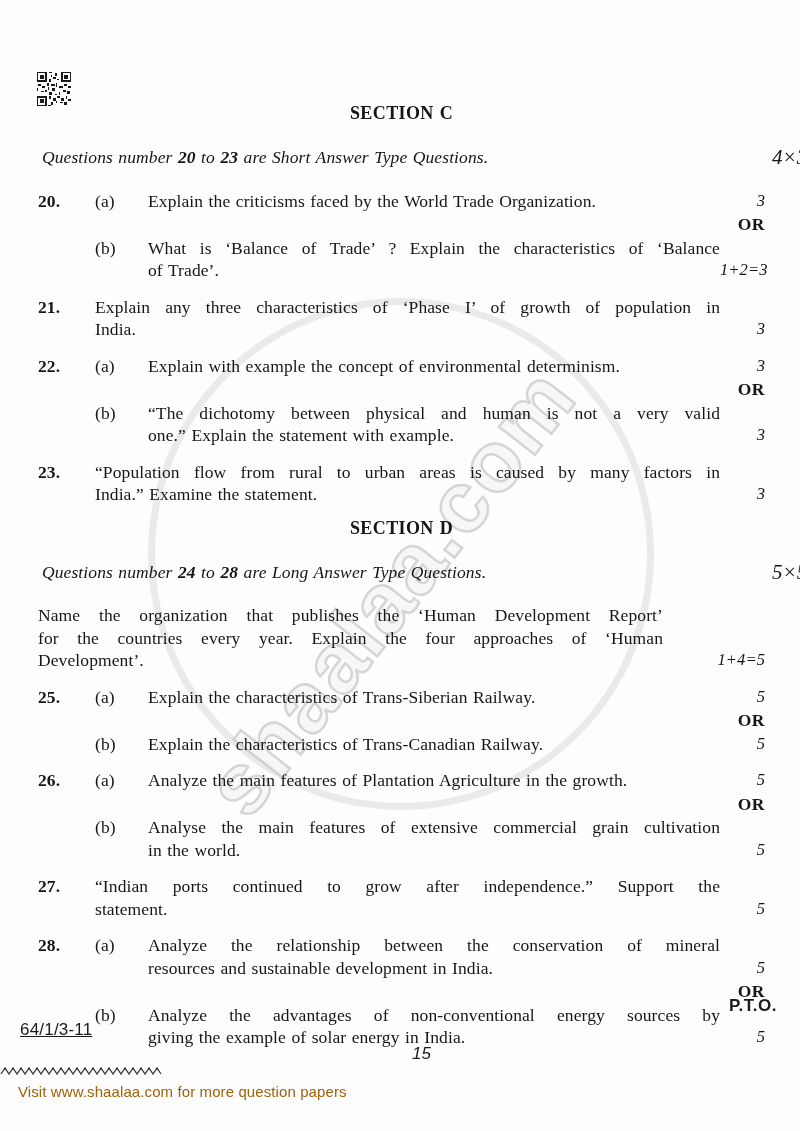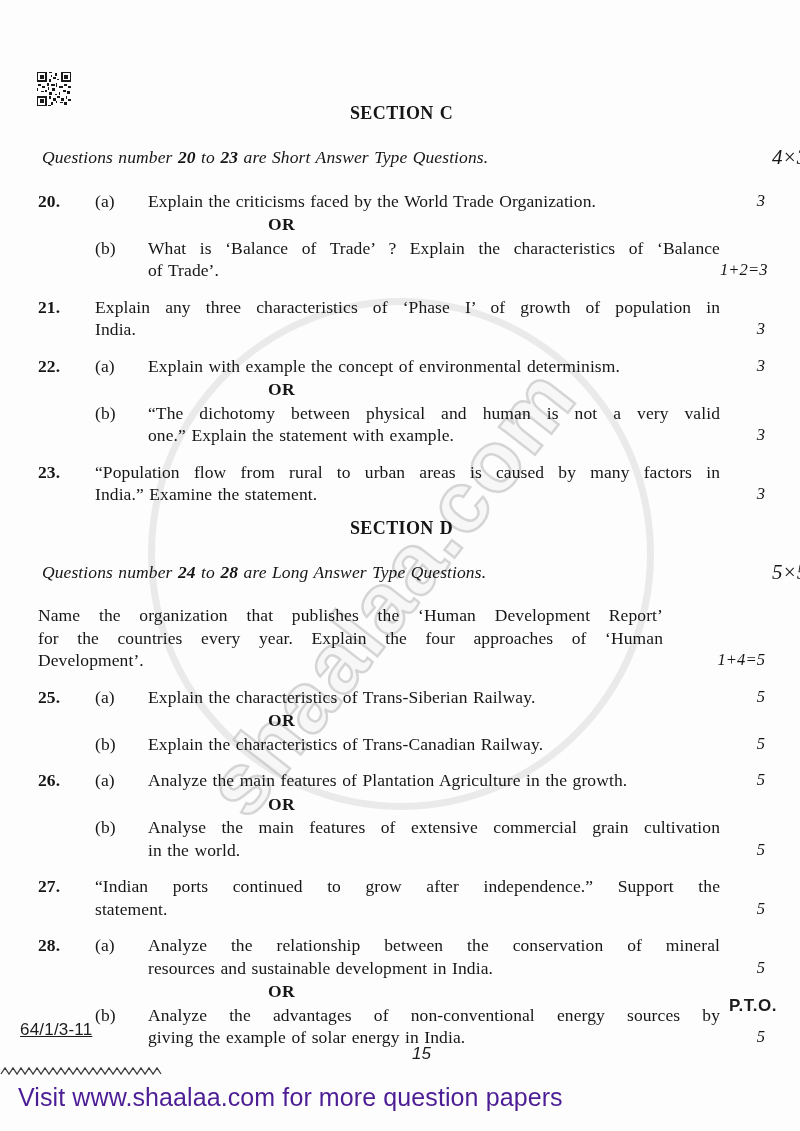--- a/index.html
+++ b/index.html
@@ -49,31 +49,31 @@
   .plabel{width:53px;flex:none;}
   .ptext{flex:none;}
   .ptext.lettered{width:572px;}
   .ptext.noletter{width:625px;}
   .line{text-align:left;}
   .jline{text-align:justify;text-align-last:justify;text-justify:inter-word;}
   .pmarks{
     flex:1;display:flex;align-items:flex-end;justify-content:flex-end;
     font-style:italic;font-size:16.5px;white-space:nowrap;
   }
-  .or{font-weight:bold;margin:1px 0 1px 173px;letter-spacing:.5px;}
+  .or{font-weight:bold;margin:1px 0 1px 173px;letter-spacing:.5px;text-align:right;}
   
   .footer-item{position:absolute;z-index:1;font-family:"Liberation Sans","DejaVu Sans",sans-serif;font-size:17px;color:#1c1c1c;}
   .f-code{left:20px;top:1020px;letter-spacing:.2px;text-decoration:underline;}
   .f-page{left:412px;top:1044px;font-style:italic;}
   .f-zigzag{left:468px;top:1047px;width:162px;height:12px;}
   .f-pto{right:23px;top:996px;font-weight:bold;letter-spacing:.5px;}
   .bottom-text{
     position:absolute;left:18px;top:1083px;z-index:1;
     font-family:"Liberation Sans","DejaVu Sans",sans-serif;
-    font-size:25px;color:#4c1d95;letter-spacing:.1px;
+    font-size:15px;color:#a16207;letter-spacing:.1px;
   }
 </style>
 </head>
 <body>
 
 <div class="page">
 
   
   <svg class="qr" viewBox="0 0 25 25" shape-rendering="crispEdges">
     <rect x="0" y="0" width="25" height="25" fill="#ffffff"></rect>

